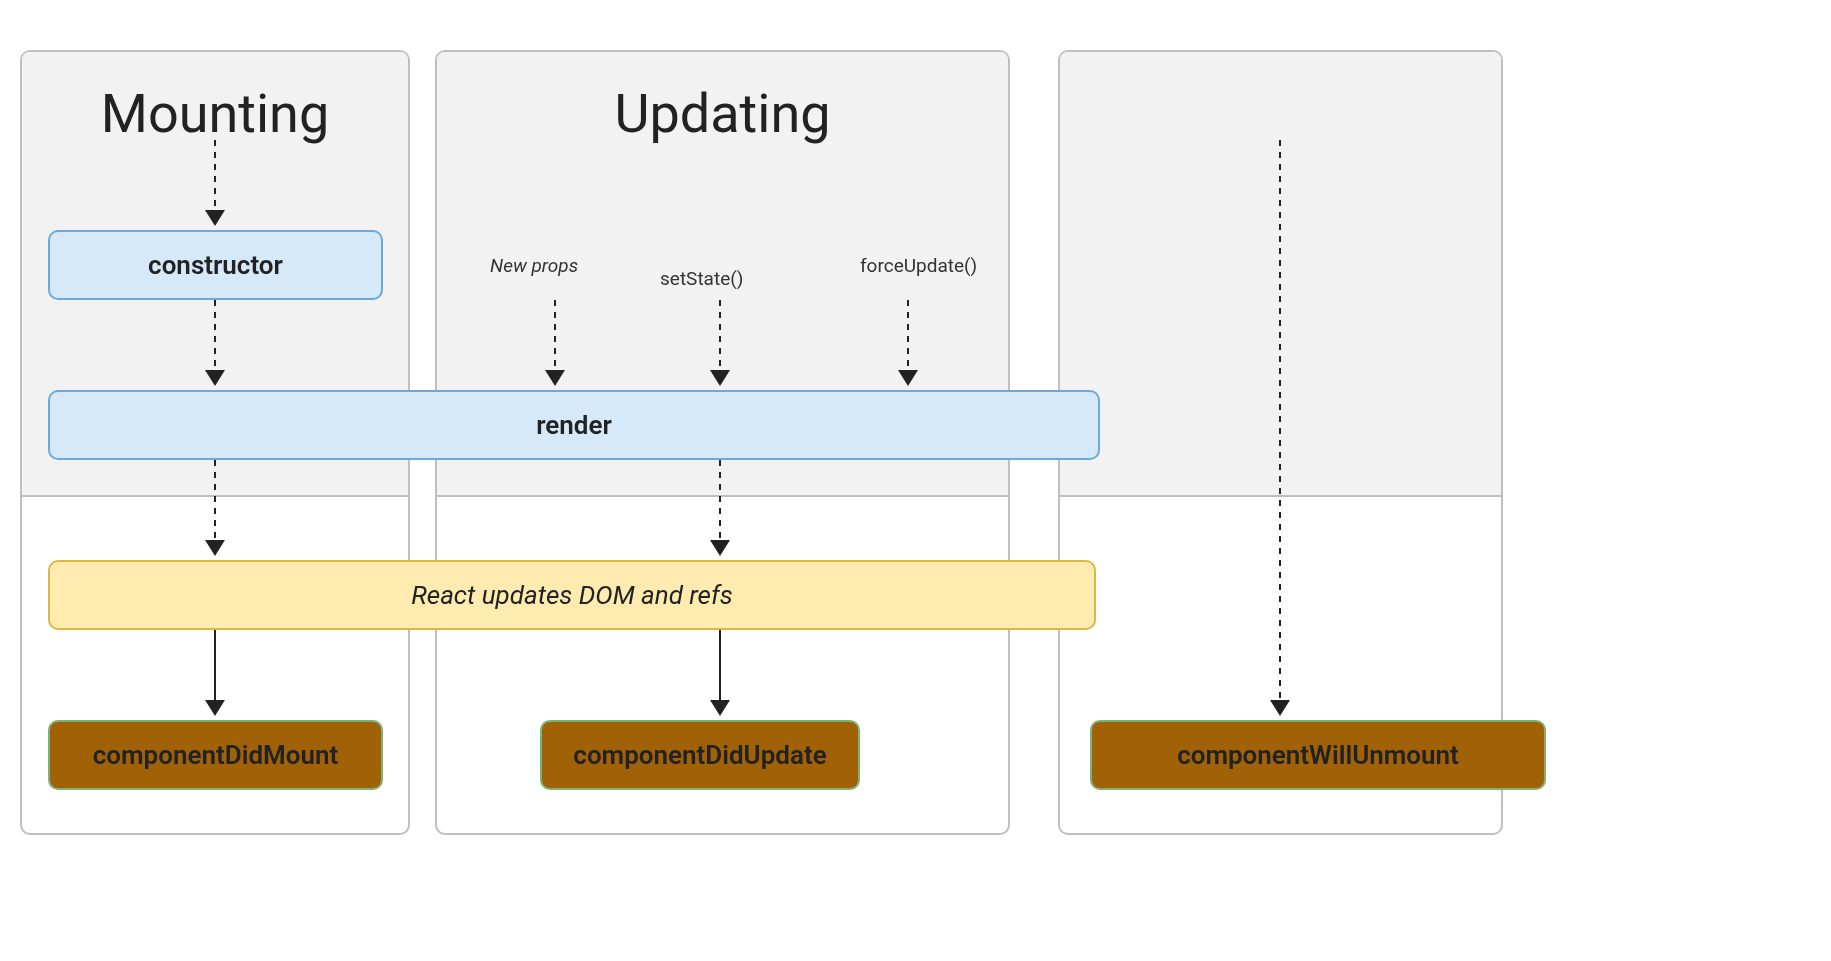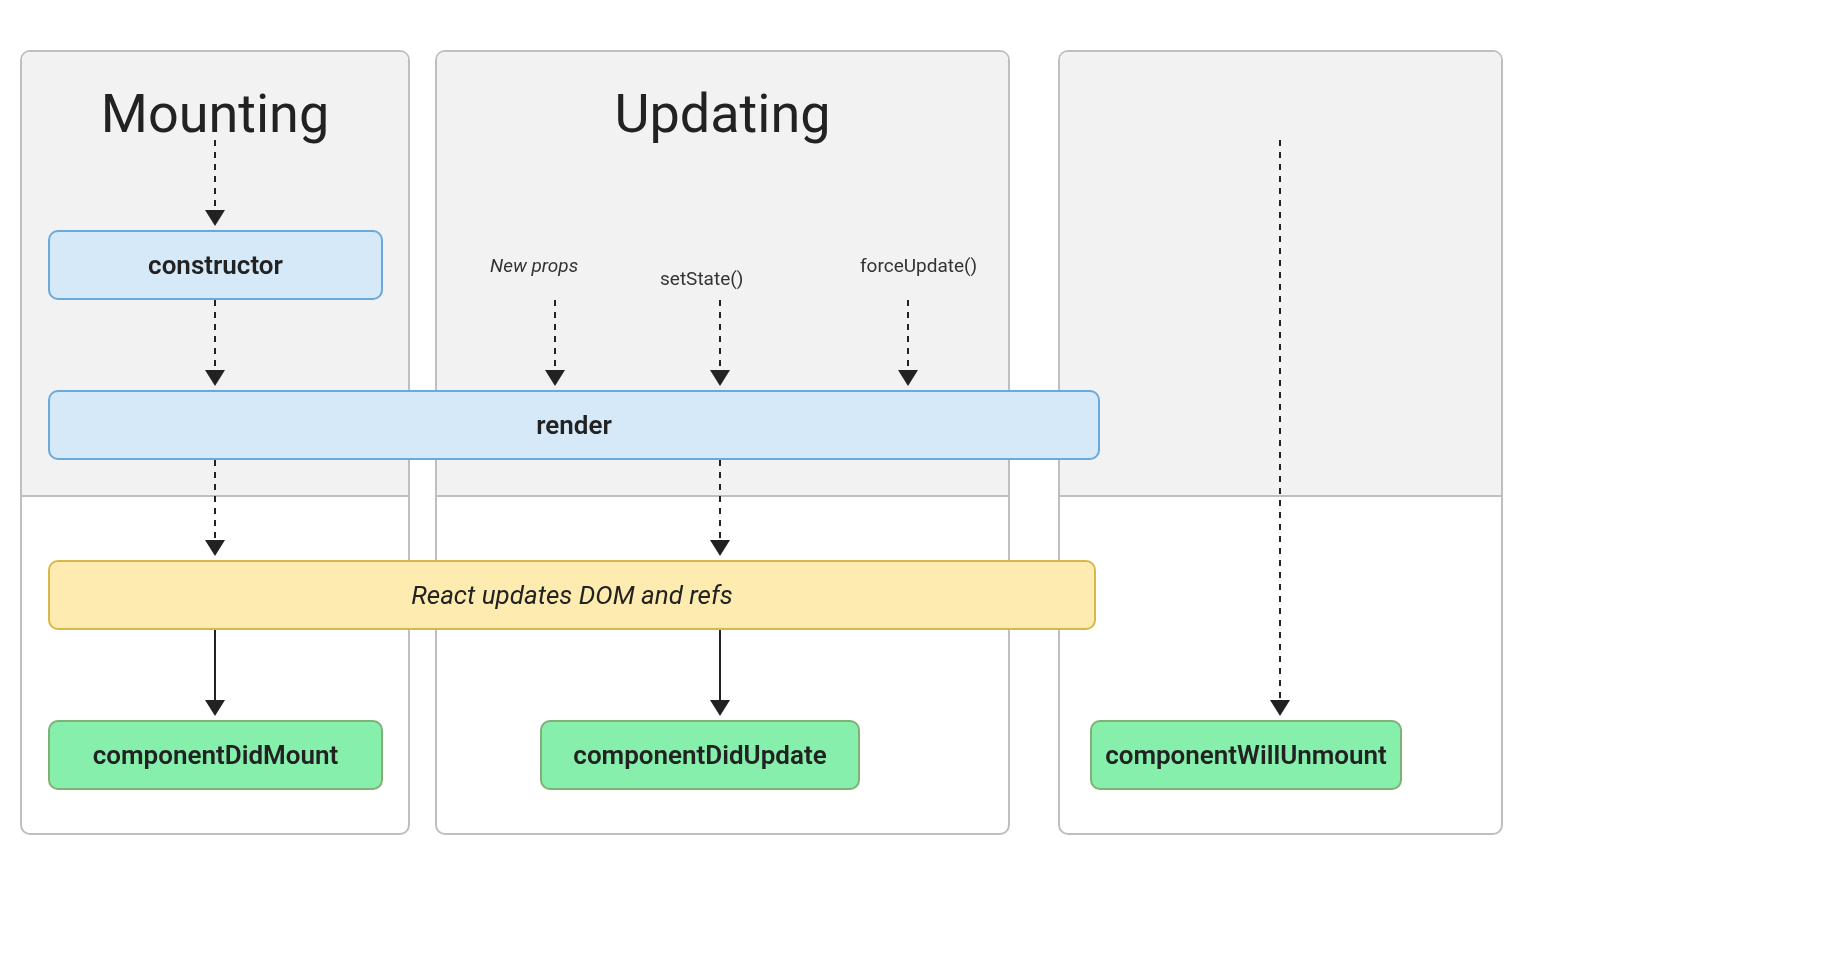--- a/index.html
+++ b/index.html
@@ -41,21 +41,21 @@
     position: absolute;
     border-radius: 10px;
     display: flex;
     align-items: center;
     justify-content: center;
     font-size: 26px;
     padding: 0 10px;
   }
   .box.blue   { background: #d6e9f8; border: 2px solid #6aa9d9; }
   .box.yellow { background: #fdebb0; border: 2px solid #d9b84a; font-style: italic; }
-  .box.green  { background: #86efac; border: 2px solid #7fb074; }
+  .box.green  { background: #a16207; border: 2px solid #7fb074; }
   .box.bold { font-weight: 600; }
   .trigger {
     position: absolute;
     font-size: 19px;
     color: #333;
     text-align: left;
     white-space: nowrap;
   }
   .trigger.italic { font-style: italic; }
   svg.arrows {
@@ -92,21 +92,21 @@
   <div class="trigger" style="left:860px; top:254px; width:160px;">forceUpdate()</div>
 
   <div class="box blue bold" style="left:48px; top:390px; width:1052px; height:70px;">render</div>
 
   <div class="box yellow" style="left:48px; top:560px; width:1048px; height:70px;">React updates DOM and refs</div>
 
   <div class="box green bold" style="left:48px; top:720px; width:335px; height:70px;">componentDidMount</div>
 
   <div class="box green bold" style="left:540px; top:720px; width:320px; height:70px;">componentDidUpdate</div>
 
-  <div class="box green bold" style="left:1090px; top:720px; width:312px; height:70px;">componentWillUnmount</div>
+  <div class="box green bold" style="left:1090px; top:720px; width:456px; height:70px;">componentWillUnmount</div>
 
   <svg class="arrows">
     <defs>
       <marker id="arrowhead" markerWidth="10" markerHeight="10" refX="6" refY="5" orient="auto">
         <path d="M0,0 L8,5 L0,10 Z" fill="#222"></path>
       </marker>
     </defs>
     <g id="arrow-group">
         <line x1="215" x2="215" y1="140" y2="222" stroke="#222" stroke-width="2" stroke-dasharray="6,6" marker-end="url(#arrowhead)"></line>
         <line x1="215" x2="215" y1="300" y2="382" stroke="#222" stroke-width="2" stroke-dasharray="6,6" marker-end="url(#arrowhead)"></line>

